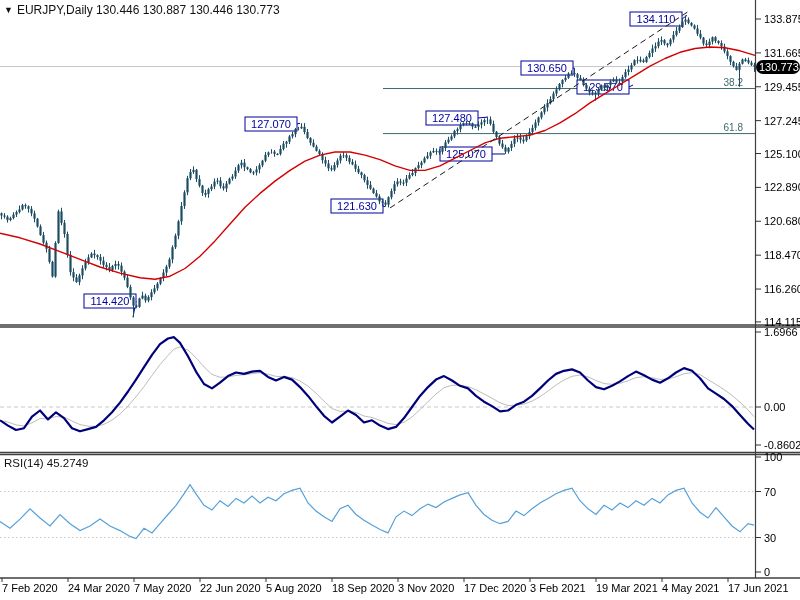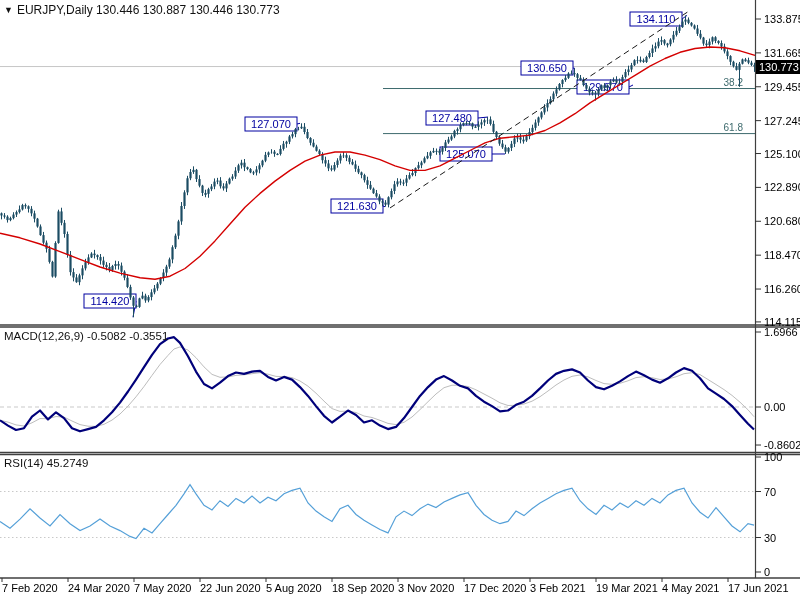--- a/index.html
+++ b/index.html
@@ -6,32 +6,31 @@
   .chart{position:relative;width:800px;height:600px;background:#ffffff;
          font-family:"Liberation Sans",sans-serif;overflow:hidden;
          outline:1px solid #3c3c3c;margin:0 auto;padding-left:42px;}
   .ovl{position:absolute;white-space:nowrap;}
   #quote-header{left:4px;top:3px;font-size:12px;color:#111;z-index:5;}
   #quote-header .arr{font-size:9px;position:relative;top:-1px;margin-right:4px;}
   #macd-label{left:4px;top:330px;font-size:11.5px;color:#111;z-index:5;}
   #rsi-label{left:4px;top:457px;font-size:11.5px;color:#111;z-index:5;}
   #watermark{left:478px;top:237px;font-size:24px;color:#d2d2d7;letter-spacing:.5px;z-index:0;}
   #current-price-tag{left:756px;top:60px;width:44px;height:14px;background:#000;color:#fff;
-        font-size:11px;line-height:14px;padding-left:3px;box-sizing:border-box;z-index:6;}
+        font-size:11px;line-height:14px;padding-left:3px;box-sizing:border-box;z-index:6;border-radius:7px;}
   svg{position:absolute;left:0;top:0;z-index:2;}
 </style>
 </head>
 <body>
 
 <div class="chart">
   <div class="ovl" id="quote-header">
     <span class="arr">▼</span><span>EURJPY,Daily  130.446 130.887 130.446 130.773</span>
   </div>
   <div class="ovl" id="watermark">ActionForex.com</div>
-  <div class="ovl" id="macd-label">MACD(12,26,9) -0.5082 -0.3551</div>
   <div class="ovl" id="rsi-label">RSI(14) 45.2749</div>
   <div class="ovl" id="current-price-tag">130.773</div>
   <svg id="plot" width="800" height="600" viewBox="0 0 800 600">
       <rect x="0" y="0" width="755" height="325" fill="#ffffff"></rect>
       <rect x="0" y="327" width="755" height="125" fill="#ffffff"></rect>
       <rect x="0" y="454" width="755" height="124" fill="#ffffff"></rect>
       <line x1="0" y1="66.55366000000006" x2="755" y2="66.55366000000006" stroke="#c6c6c6" stroke-width="1"></line>
       <line x1="383" y1="88.52154999999995" x2="755" y2="88.52154999999995" stroke="#3d6a6d" stroke-width="1"></line>
       <text x="743" y="85.52154999999995" font-size="10" fill="#3d6a6d" text-anchor="end" font-family="&quot;Liberation Sans&quot;,sans-serif">38.2</text>
       <line x1="383" y1="133.59174999999993" x2="755" y2="133.59174999999993" stroke="#3d6a6d" stroke-width="1"></line>

